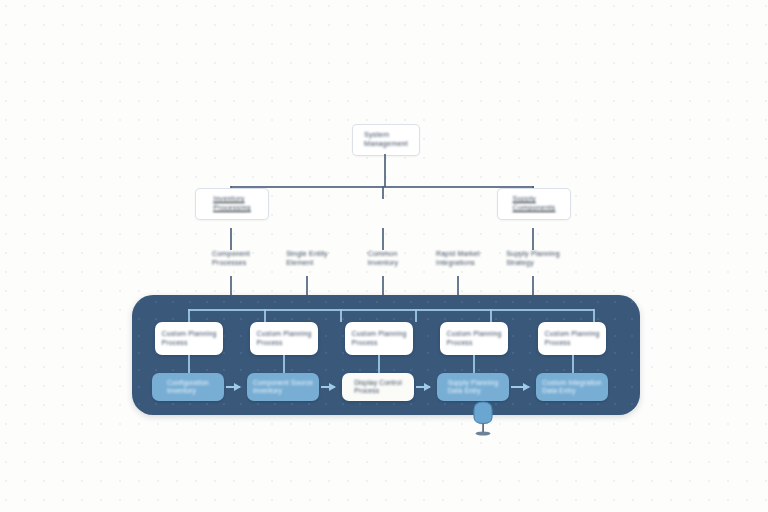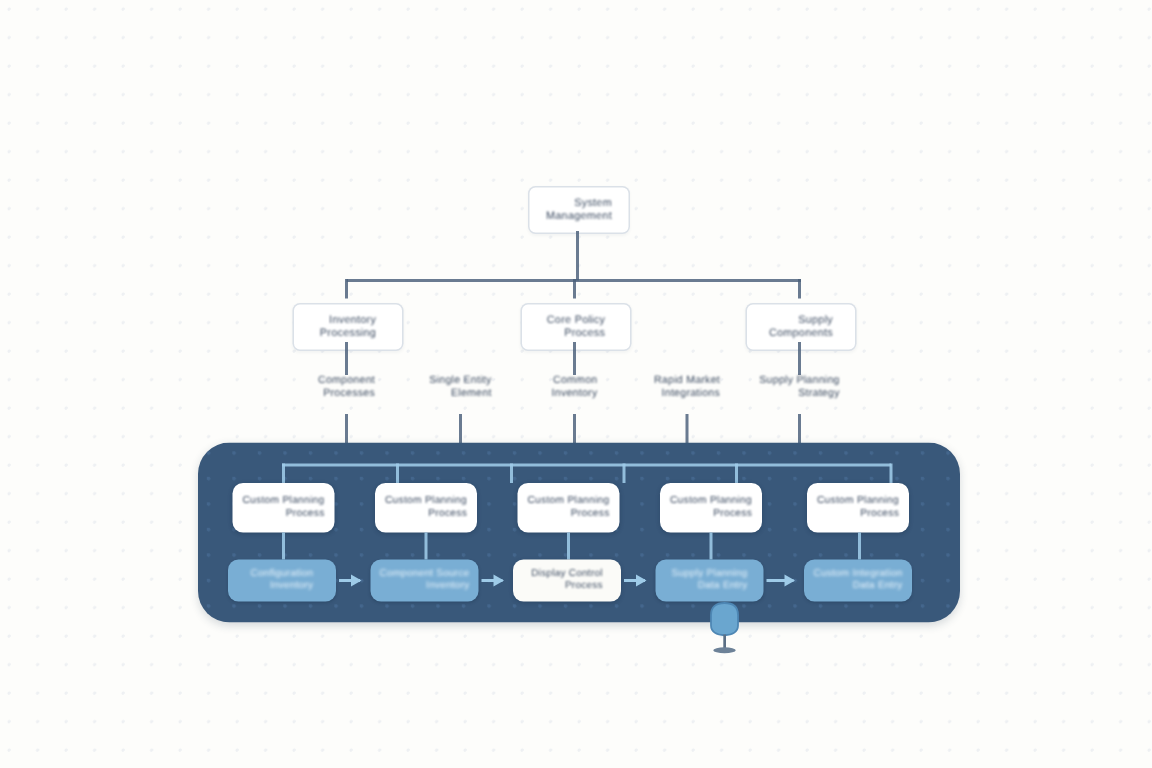--- a/index.html
+++ b/index.html
@@ -22,21 +22,21 @@
     background-image:
       radial-gradient(circle at 6px 6px, rgba(120,140,180,0.11) 1px, transparent 1.2px);
     background-size: 19px 19px;
   }
 
   
   .blur {
     color: #3b4a60;
     filter: blur(0.85px);
     letter-spacing: 0.2px;
-    text-align: right;
+    text-align: left;
     line-height: 1.22;
     white-space: pre-line;
     user-select: none;
   }
 
   
   .vline {
     position: absolute;
     width: 2px;
     background: #4a5f7a;
@@ -61,21 +61,21 @@
     display: flex;
     align-items: center;
     justify-content: center;
   }
   .node .blur {
     font-size: 7.2px;
   }
 
   #root-node   { left: 352px; top: 124px; width: 66px; height: 30px; }
 
-  .lvl2-node   { top: 202px; width: 72px; height: 30px; }
+  .lvl2-node   { top: 188px; width: 72px; height: 30px; text-decoration: underline; }
   #lvl2-0 { left: 195px; }
   #lvl2-1 { left: 347px; }
   #lvl2-2 { left: 497px; }
 
   
   .lvl3-label {
     position: absolute;
     top: 250px;
     width: 78px;
     display: flex;
@@ -188,24 +188,20 @@
   <div class="hline" style="left:231px; top:186px; width:303px;"></div>
 
   <div class="vline" style="left:230px; top:186px; height:13px;"></div>
   <div class="vline" style="left:382px; top:186px; height:13px;"></div>
   <div class="vline" style="left:532px; top:186px; height:13px;"></div>
 
   <div class="node lvl2-node" id="lvl2-0">
     <span class="blur">Inventory
 Processing</span>
   </div>
-  <div class="node lvl2-node" id="lvl2-1">
-    <span class="blur">Core Policy
-Process</span>
-  </div>
   <div class="node lvl2-node" id="lvl2-2">
     <span class="blur">Supply
 Components</span>
   </div>
 
   <div class="vline" style="left:230px; top:228px; height:22px;"></div>
   <div class="vline" style="left:382px; top:228px; height:22px;"></div>
   <div class="vline" style="left:532px; top:228px; height:22px;"></div>
 
   <div class="lvl3-label" style="left:192px;">

